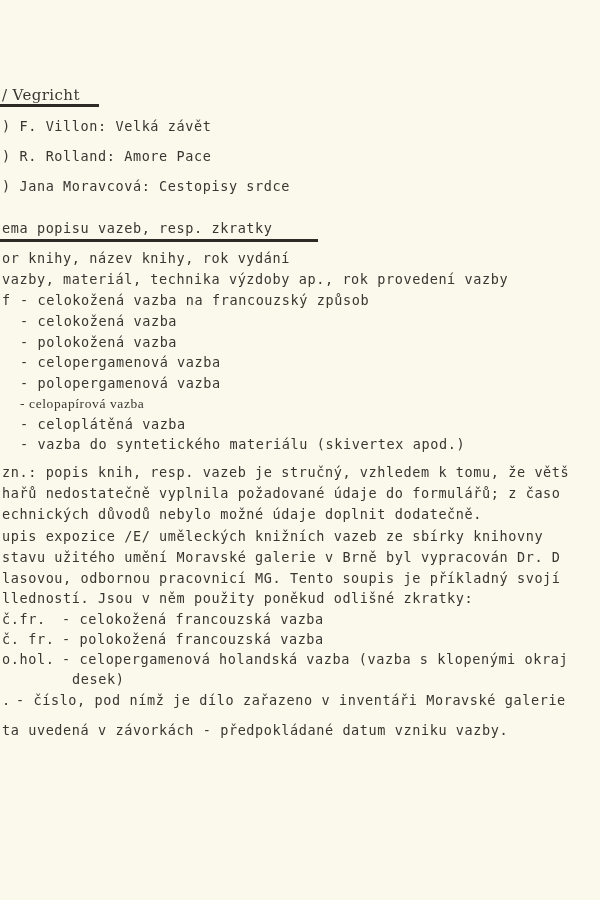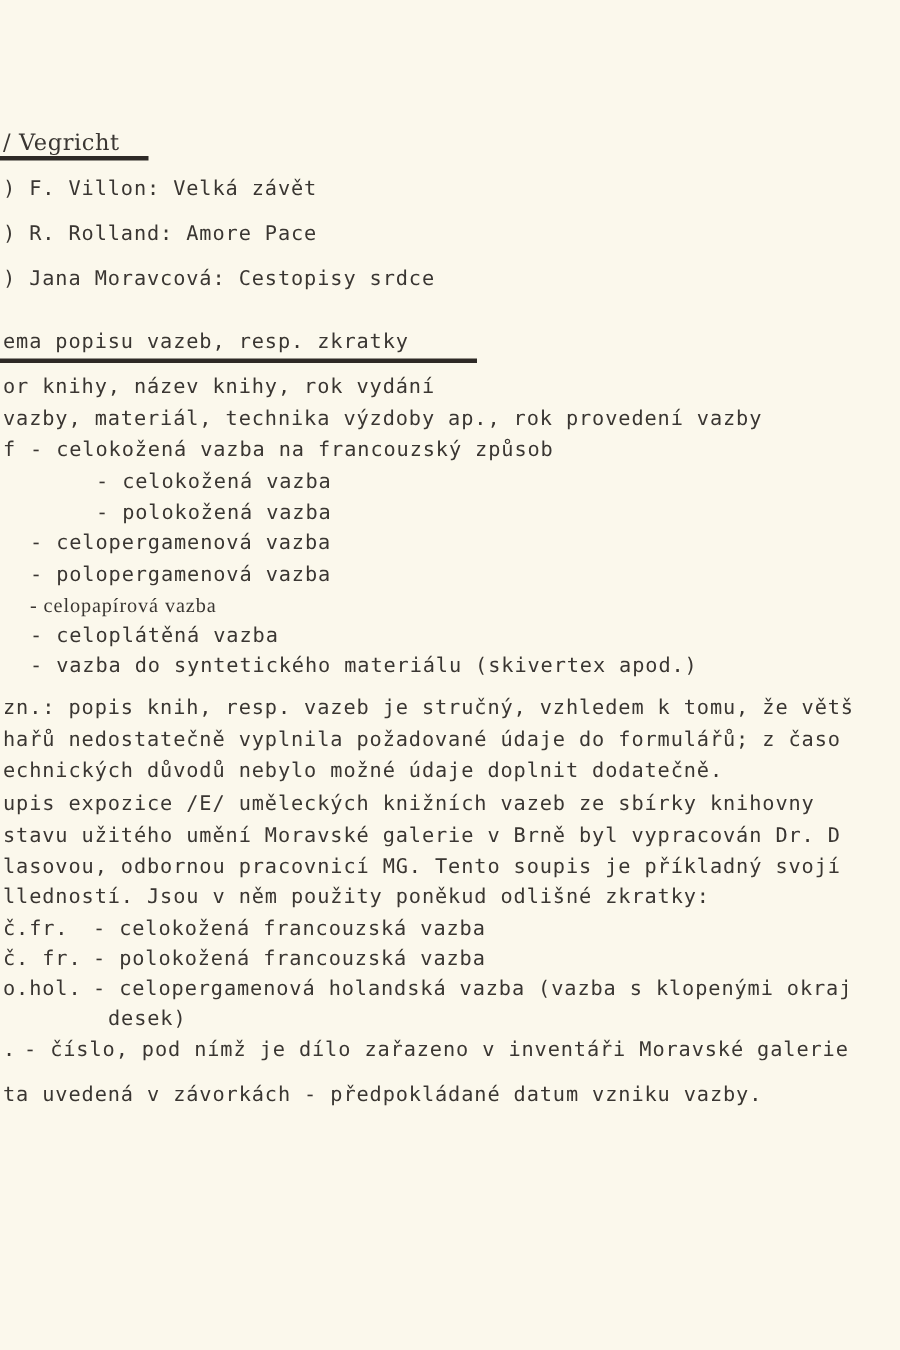--- a/index.html
+++ b/index.html
@@ -38,24 +38,24 @@
 
   <div class="line typed" style="left:2px; top:220px;">ema popisu vazeb, resp. zkratky</div>
   <div class="heading-rule" style="left:0; top:239px; width:318px;"></div>
 
   <div class="line typed" style="left:2px; top:250px;">or knihy, název knihy, rok vydání</div>
   <div class="line typed" style="left:2px; top:271px;">vazby, materiál, technika výzdoby ap., rok provedení vazby</div>
 
   <div class="line typed" style="left:2px; top:292px;">
     <span class="k" style="width:18px;">f</span><span>- celokožená vazba na francouzský způsob</span>
   </div>
-  <div class="line typed" style="left:20px; top:313px;margin-left:44px;">
+  <div class="line typed" style="left:20px; top:313px;">
     <span>- celokožená vazba</span>
   </div>
-  <div class="line typed" style="left:20px; top:334px;margin-left:44px;">
+  <div class="line typed" style="left:20px; top:334px;">
     <span>- polokožená vazba</span>
   </div>
   <div class="line typed" style="left:20px; top:354px;">
     <span>- celopergamenová vazba</span>
   </div>
   <div class="line typed" style="left:20px; top:375px;">
     <span>- polopergamenová vazba</span>
   </div>
   <div class="line typed" style="left:20px; top:396px;font-family:Liberation Serif, serif;">
     <span>- celopapírová vazba</span>

